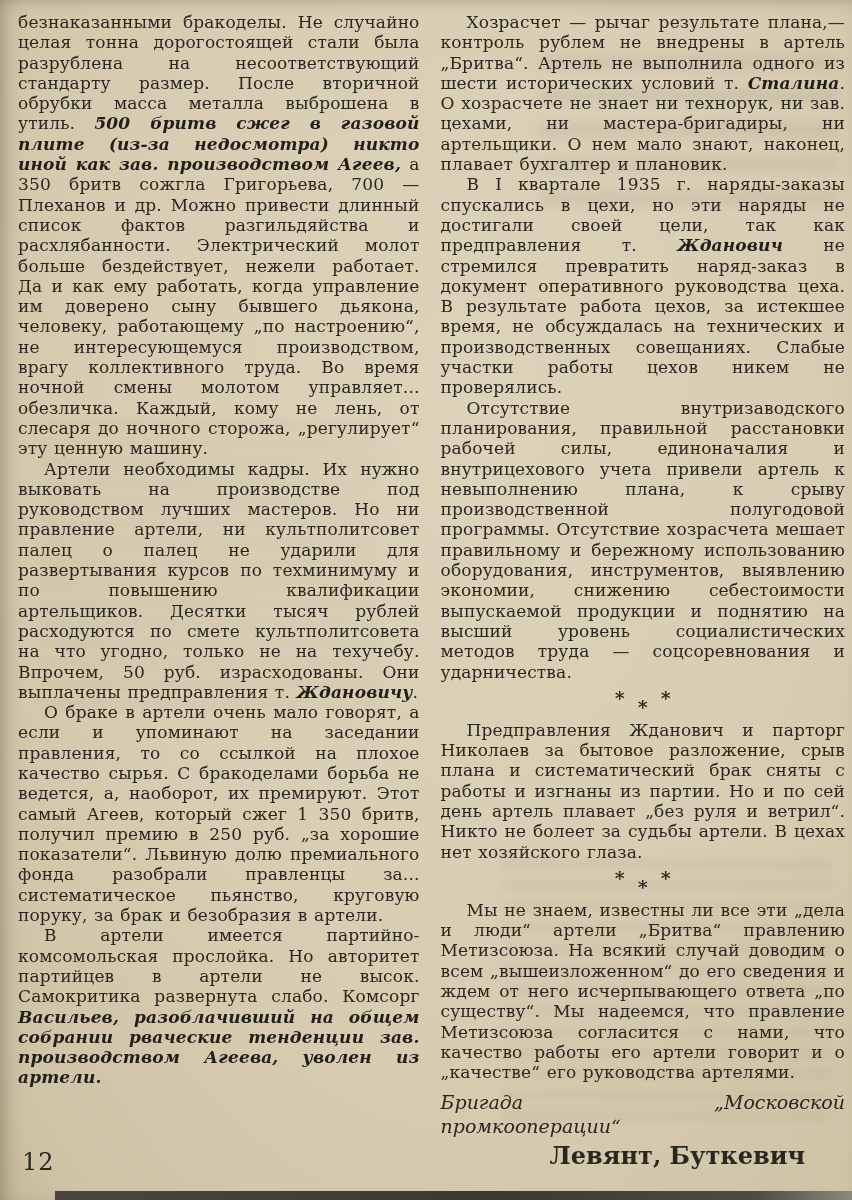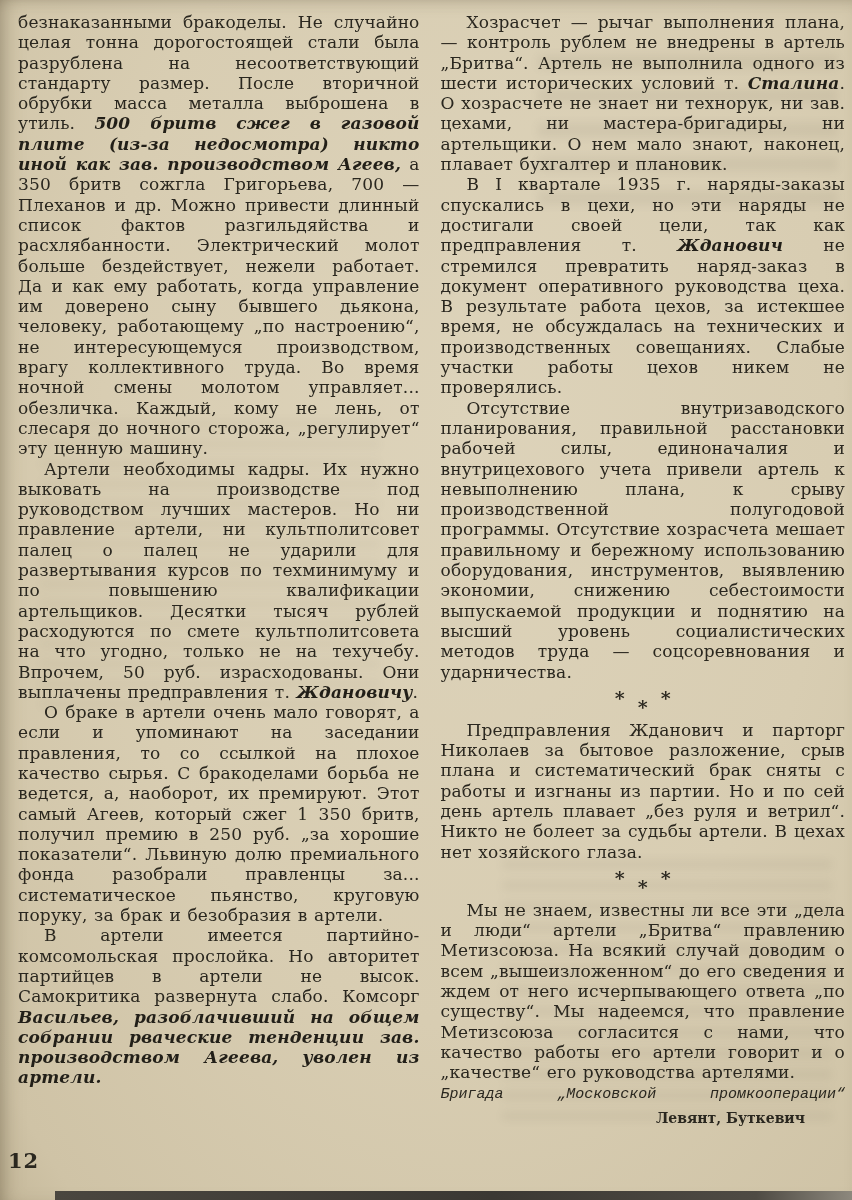--- a/index.html
+++ b/index.html
@@ -68,43 +68,42 @@
     display: flex;
     justify-content: center;
     align-items: flex-start;
     gap: 13px;
     font-size: 19px;
     font-weight: bold;
     color: #2a271f;
   }
   .sep .mid { transform: translateY(9px); }
   .sig-brigade {
-    margin: 0 0 0;
+    margin: 7px 0 0;
     font-style: italic;
-    font-size: 15px;
+    font-size: 19px;
     line-height: 24px;
     text-align: justify;
     text-align-last: justify;
     color: #2a271f;
-    font-family: Liberation Mono, monospace;
   }
   .sig-authors {
     margin: 3px 0 16px;
     font-weight: bold;
-    font-size: 14px;
+    font-size: 24px;
     text-align: right;
     padding-right: 40px;
     color: #2a271f;
   }
   .pagenum {
     position: absolute;
-    left: 8px;
+    left: 22px;
     top: 1148px;
-    font-size: 21px;
-    font-weight: bold;
+    font-size: 24px;
+    font-weight: normal;
     color: #2a271f;
     letter-spacing: 1px;
   }
   .bottom-strip {
     position: absolute;
     bottom: 0;
     left: 55px;
     right: 0;
     height: 9px;
     background: linear-gradient(90deg, #4a463f 0%, #3b3833 55%, #4f4b44 88%, #8d887d 100%);
@@ -121,21 +120,21 @@
   <div class="columns">
     <div class="col left">
         <p class="para"><span>безнаказанными бракоделы. Не случайно целая тонна дорогостоящей стали была разрублена на несоответствующий стандарту размер. После вторичной обрубки масса металла выброшена в утиль. </span><span class="b">500 бритв сжег в газовой плите (из-за недосмотра) никто иной как зав. производством Агеев,</span><span> а 350 бритв сожгла Григорьева, 700 — Плеханов и др. Можно привести длинный список фактов разгильдяйства и расхлябанности. Электрический молот больше бездействует, нежели работает. Да и как ему работать, когда управление им доверено сыну бывшего дьякона, человеку, работающему „по настроению“, не интересующемуся производством, врагу коллективного труда. Во время ночной смены молотом управляет... обезличка. Каждый, кому не лень, от слесаря до ночного сторожа, „регулирует“ эту ценную машину.</span></p>
         <p class="para indent"><span>Артели необходимы кадры. Их нужно выковать на производстве под руководством лучших мастеров. Но ни правление артели, ни культполитсовет палец о палец не ударили для развертывания курсов по техминимуму и по повышению квалификации артельщиков. Десятки тысяч рублей расходуются по смете культполитсовета на что угодно, только не на техучебу. Впрочем, 50 руб. израсходованы. Они выплачены предправления т. </span><span class="b">Ждановичу</span><span>.</span></p>
         <p class="para indent"><span>О браке в артели очень мало говорят, а если и упоминают на заседании правления, то со ссылкой на плохое качество сырья. С бракоделами борьба не ведется, а, наоборот, их премируют. Этот самый Агеев, который сжег 1 350 бритв, получил премию в 250 руб. „за хорошие показатели“. Львиную долю премиального фонда разобрали правленцы за... систематическое пьянство, круговую поруку, за брак и безобразия в артели.</span></p>
         <p class="para indent"><span>В артели имеется партийно-комсомольская прослойка. Но авторитет партийцев в артели не высок. Самокритика развернута слабо. Комсорг </span><span class="b">Васильев, разоблачивший на общем собрании рваческие тенденции зав. производством Агеева, уволен из артели.</span></p>
       </div>
 
     <div class="col right">
       <div>
-          <p class="para indent"><span>Хозрасчет — рычаг выполнения плана,— контроль рублем не внедрены в артель „Бритва“. Артель не выполнила одного из шести исторических условий т. </span><span class="b">Сталина</span><span>. О хозрасчете не знает ни технорук, ни зав. цехами, ни мастера-бригадиры, ни артельщики. О нем мало знают, наконец, плавает бухгалтер и плановик.</span></p>
+          <p class="para indent"><span>Хозрасчет — рычаг результате плана,— контроль рублем не внедрены в артель „Бритва“. Артель не выполнила одного из шести исторических условий т. </span><span class="b">Сталина</span><span>. О хозрасчете не знает ни технорук, ни зав. цехами, ни мастера-бригадиры, ни артельщики. О нем мало знают, наконец, плавает бухгалтер и плановик.</span></p>
           <p class="para indent"><span>В I квартале 1935 г. наряды-заказы спускались в цехи, но эти наряды не достигали своей цели, так как предправления т. </span><span class="b">Жданович</span><span> не стремился превратить наряд-заказ в документ оперативного руководства цеха. В результате работа цехов, за истекшее время, не обсуждалась на технических и производственных совещаниях. Слабые участки работы цехов никем не проверялись.</span></p>
           <p class="para indent"><span>Отсутствие внутризаводского планирования, правильной расстановки рабочей силы, единоначалия и внутрицехового учета привели артель к невыполнению плана, к срыву производственной полугодовой программы. Отсутствие хозрасчета мешает правильному и бережному использованию оборудования, инструментов, выявлению экономии, снижению себестоимости выпускаемой продукции и поднятию на высший уровень социалистических методов труда — соцсоревнования и ударничества.</span></p>
           <div class="sep">
             <span>*</span>
             <span class="mid">*</span>
             <span>*</span>
           </div>
           <p class="para indent"><span>Предправления Жданович и парторг Николаев за бытовое разложение, срыв плана и систематический брак сняты с работы и изгнаны из партии. Но и по сей день артель плавает „без руля и ветрил“. Никто не болеет за судьбы артели. В цехах нет хозяйского глаза.</span></p>
           <div class="sep">
             <span>*</span>

